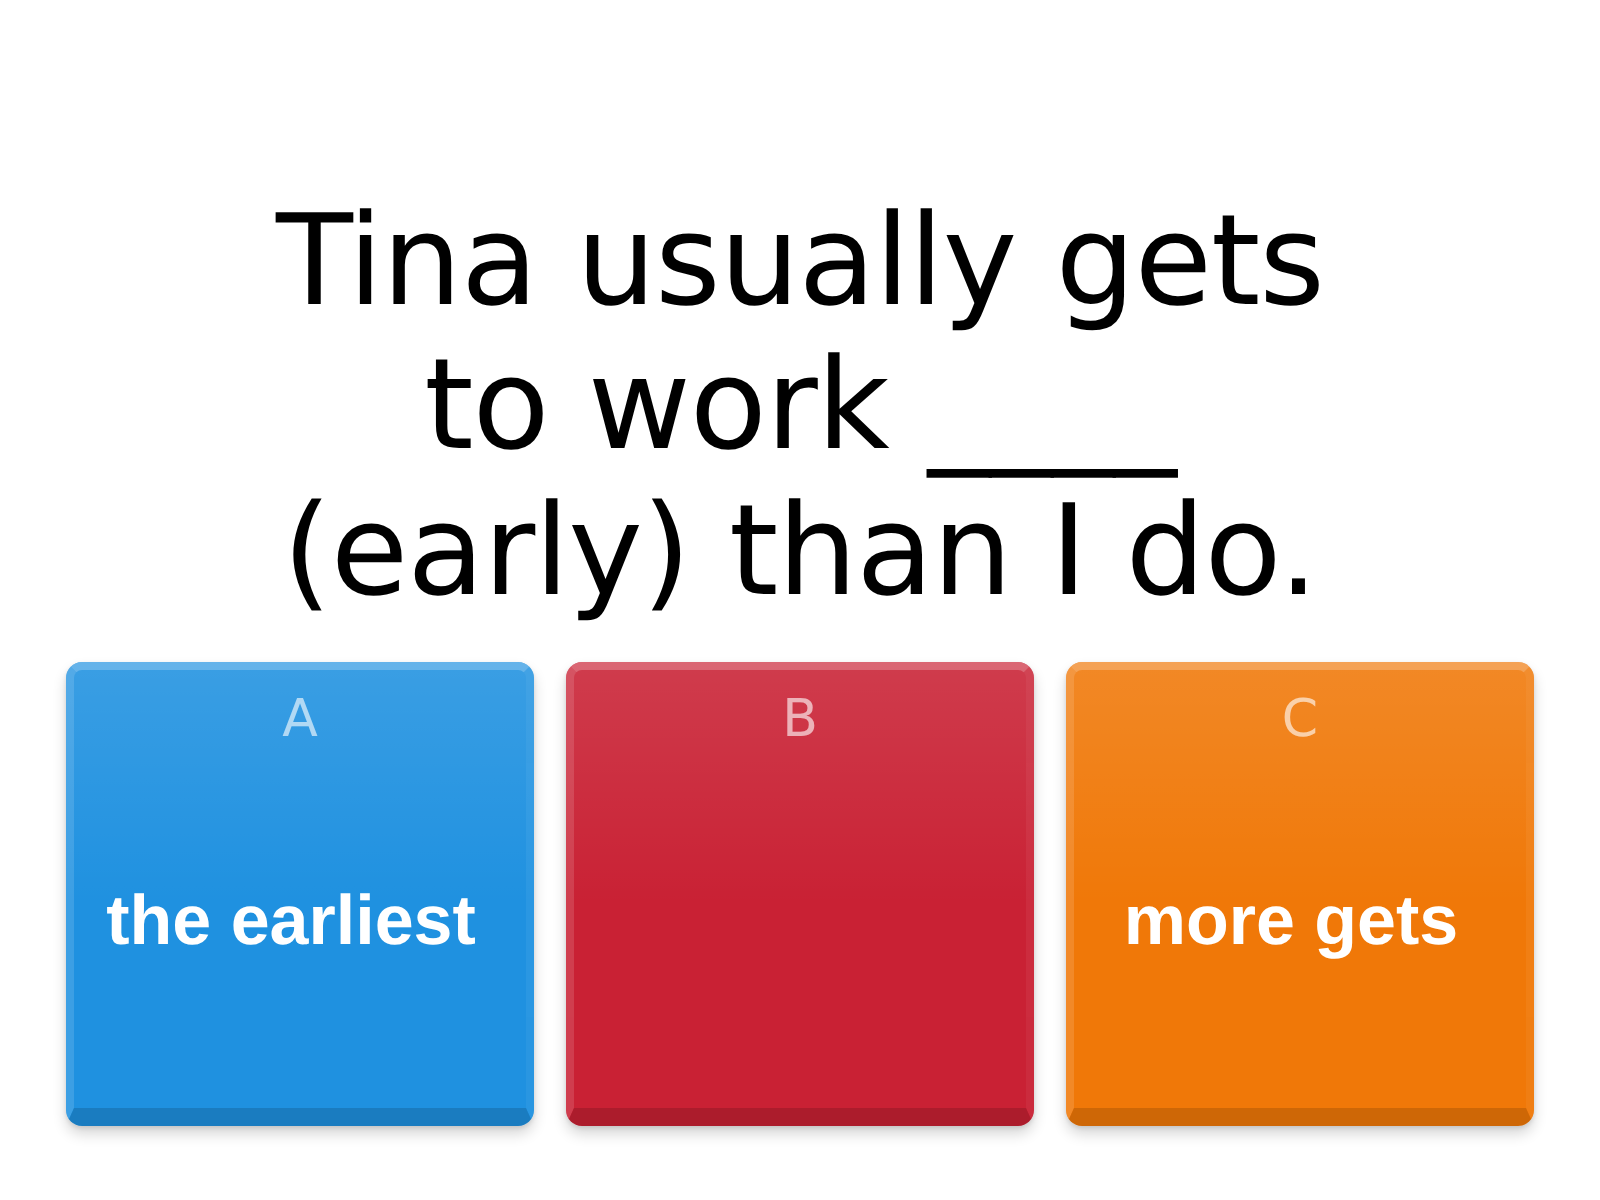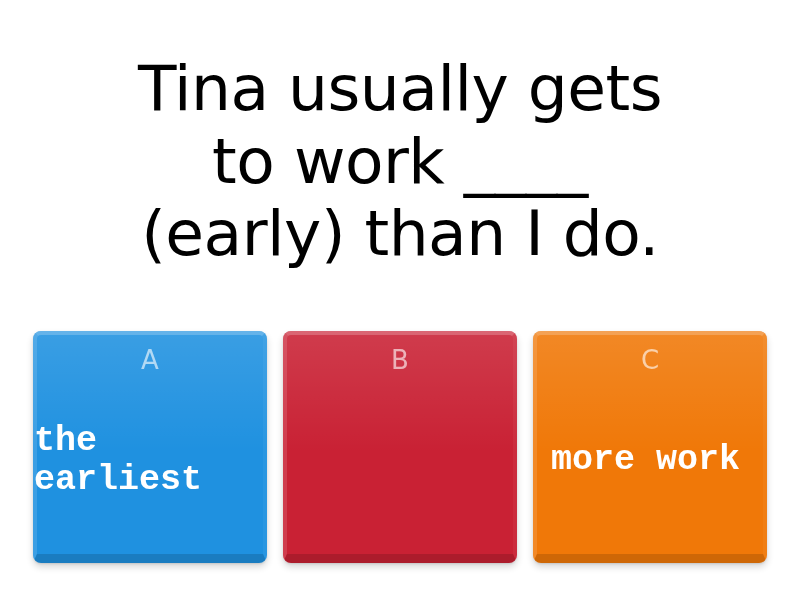--- a/index.html
+++ b/index.html
@@ -25,21 +25,21 @@
   }
 
   
   .question-area {
     position: absolute;
     left: 0;
     top: 12px;
     width: 800px;
     height: 300px;
     display: flex;
-    align-items: center;
+    align-items: flex-end;
     justify-content: center;
   }
 
   .question-text {
     width: 740px;
     text-align: center;
     font-family: "DejaVu Sans", sans-serif;
     font-size: 63px;
     line-height: 1.15;
     font-weight: 400;
@@ -114,21 +114,21 @@
   .card-text {
     position: relative;
     z-index: 2;
     flex: 1;
     display: flex;
     align-items: center;
     justify-content: center;
     width: 100%;
     padding: 0 10px 14px 1px;
     box-sizing: border-box;
-    font-family: Liberation Mono, monospace;
+    font-family: Liberation Sans, sans-serif;
     font-size: 35px;
     font-weight: bold;
     color: #ffffff;
     line-height: 1.12;
     text-align: left;
     word-break: break-word;
   }
 </style>
 </head>
 <body style="background-color: rgb(255, 255, 255);">
@@ -147,17 +147,17 @@
       <div class="card-letter">A</div>
       <div class="card-text">the earliest</div>
     </div>
 
     <div class="answer-card" style="background-color: rgb(201, 33, 52);">
       <div class="card-letter">B</div>
     </div>
 
     <div class="answer-card" style="background-color: rgb(240, 120, 8);">
       <div class="card-letter">C</div>
-      <div class="card-text">more work</div>
+      <div class="card-text">more gets</div>
     </div>
 
   </div>
 </div>
 
 </body></html>

